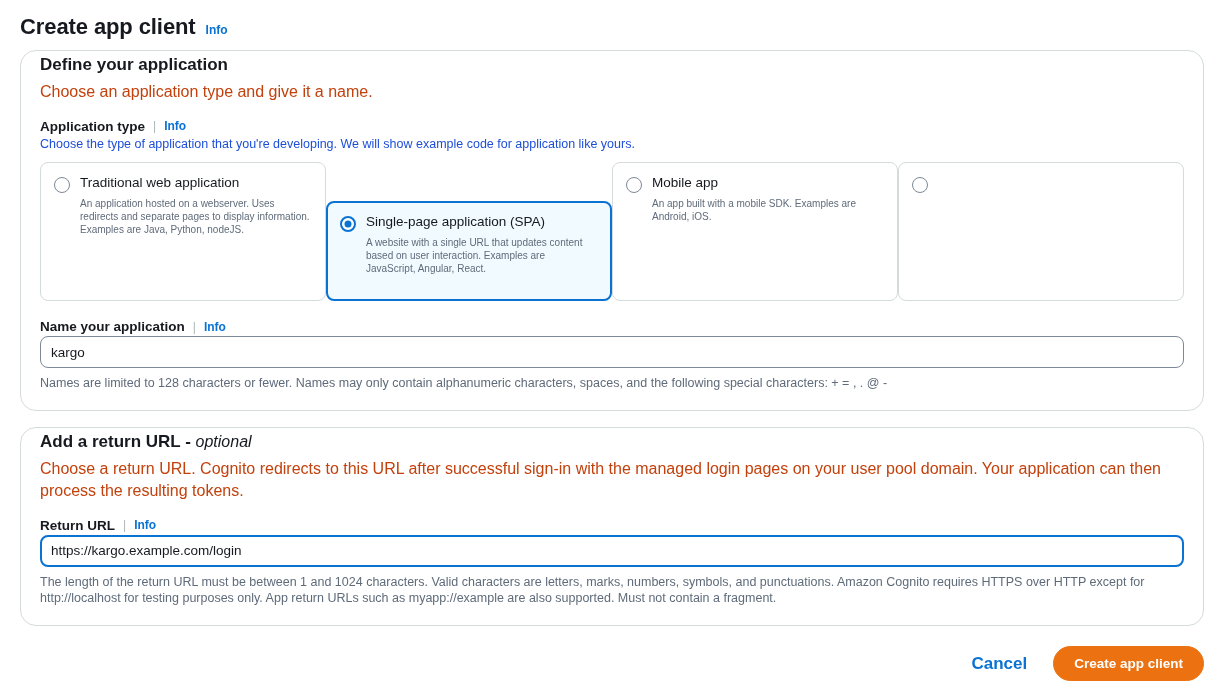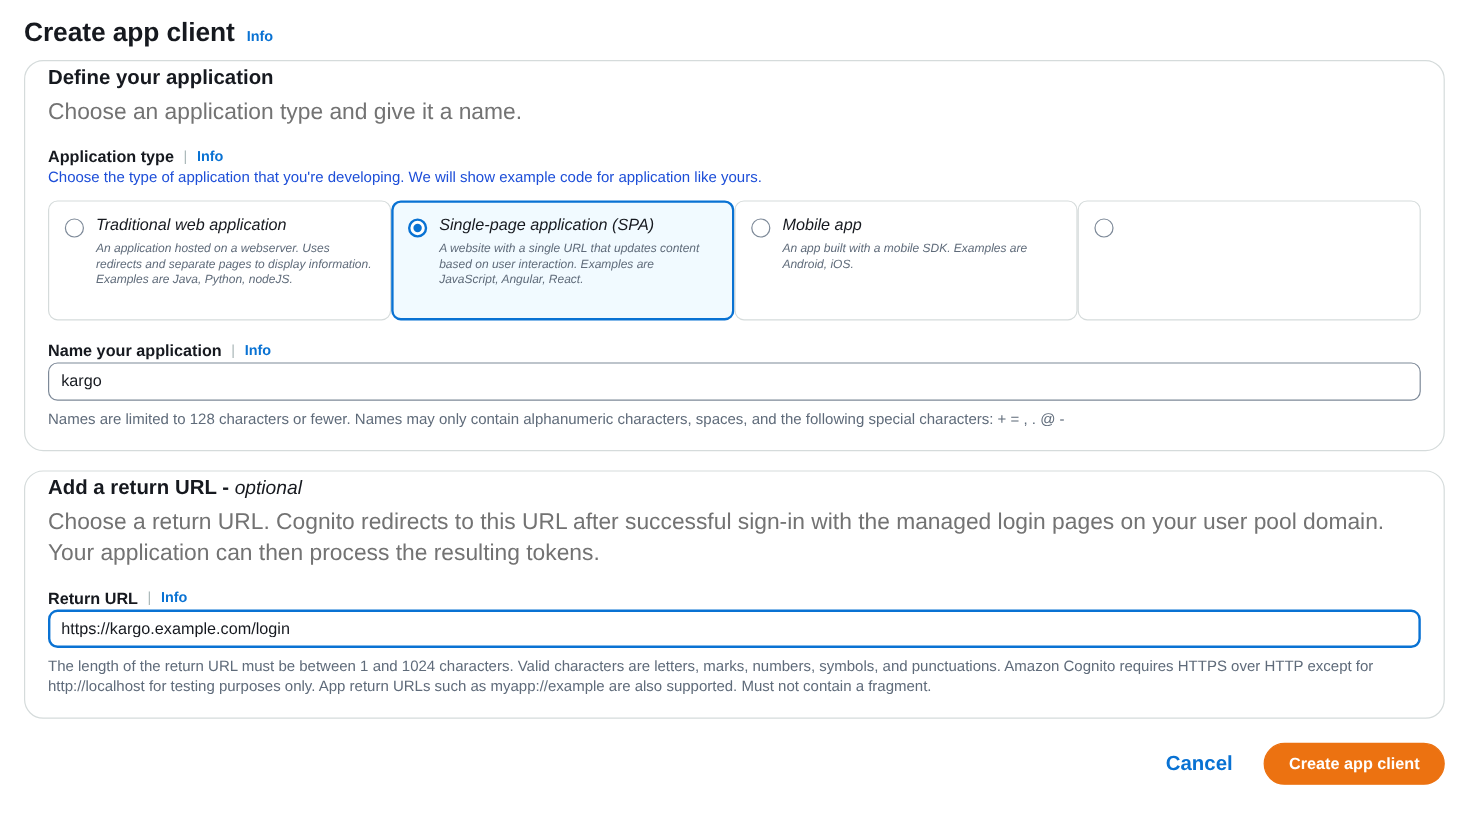--- a/index.html
+++ b/index.html
@@ -53,22 +53,22 @@
     font-weight: bold;
     color: #16191f;
     margin: 0 0 6px 0;
   }
   .card-title .opt {
     font-weight: normal;
     font-style: italic;
     font-size: 16px;
   }
   .card-desc {
-    font-size: 19px;
-    color: #737373;
+    font-size: 16px;
+    color: #c2410c;
     line-height: 1.35;
     margin: 0 0 16px 0;
   }
 
   
   .label-row {
     display: flex;
     align-items: center;
     gap: 8px;
     margin-bottom: 2px;
@@ -87,37 +87,37 @@
     font-size: 12.5px;
     color: #1d4ed8;
     line-height: 1.35;
     margin: 0 0 10px 0;
   }
 
   
   .tiles {
     display: flex;
     gap: 0;
-    font-style: italic;
   }
   .tile {
     flex: 1 1 0;
     border: 1px solid #d5dbdb;
     border-radius: 8px;
     background: #ffffff;
     padding: 12px 14px 13px 13px;
     display: flex;
     gap: 10px;
     min-height: 100px;
     cursor: pointer;
   }
   .tile.selected {
     border: 2px solid #0972d3;
     background: #f1faff;
     padding: 11px 13px 12px 12px;
+    margin-top: 39px;
   }
   .radio {
     width: 16px;
     height: 16px;
     border: 1.5px solid #7d8998;
     border-radius: 50%;
     background: #fff;
     flex: 0 0 16px;
     margin-top: 2px;
     position: relative;

